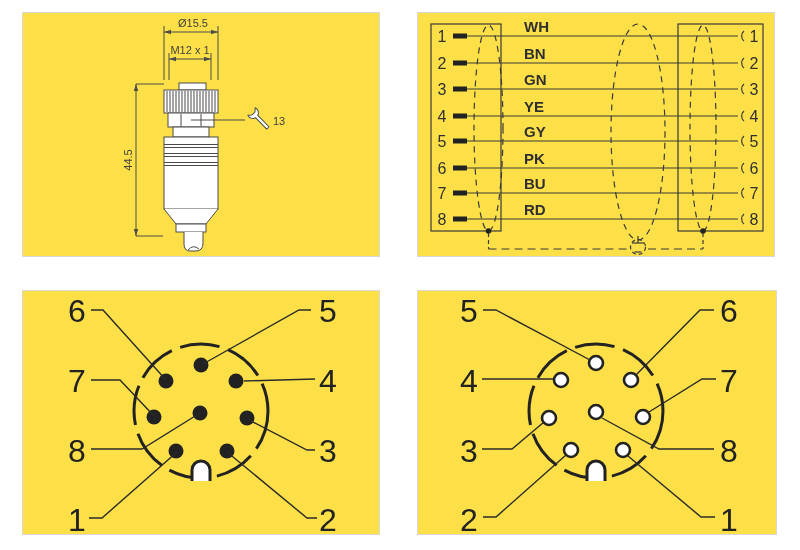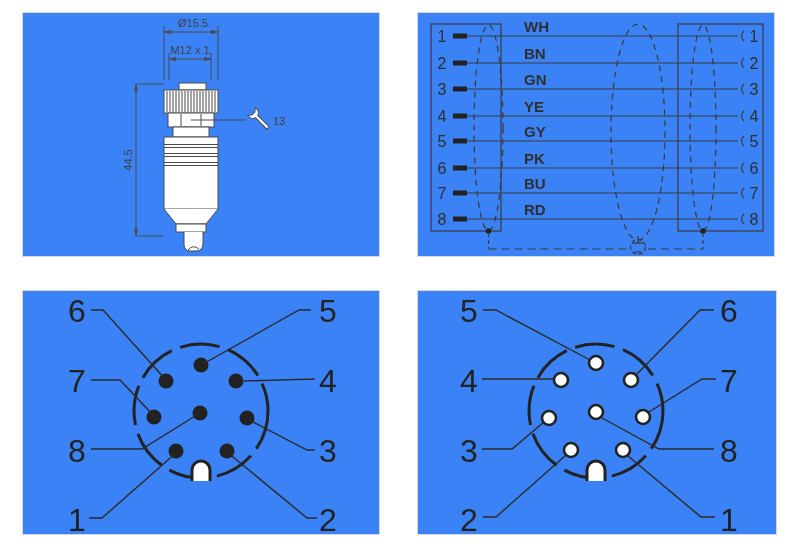--- a/index.html
+++ b/index.html
@@ -1,17 +1,17 @@
 <!DOCTYPE html>
 <html><head>
 <meta charset="utf-8">
 <style>
   html,body{margin:0;padding:0;background:#ffffff}
   body{width:800px;height:550px;position:relative;font-family:"Liberation Sans",sans-serif}
-  .panel{position:absolute;background:#3b82f6;border:1px solid #d8d8d8;box-sizing:content-box}
+  .panel{position:absolute;background:#fde047;border:1px solid #d8d8d8;box-sizing:content-box}
   #p-tl{left:22px;top:12px;width:356px;height:243px}
   #p-tr{left:417px;top:12px;width:356px;height:243px}
   #p-bl{left:22px;top:290px;width:356px;height:243px}
   #p-br{left:417px;top:290px;width:358px;height:243px}
   .panel svg{display:block;width:100%;height:100%}
   text{font-family:"Liberation Sans",sans-serif}
   .ln{stroke:#4a4a4a;stroke-width:1;fill:none}
   .lnw{stroke:#4a4a4a;stroke-width:1;fill:#ffffff}
   .lnf{fill:#4a4a4a;stroke:none}
   .dtxt{font-size:11px;fill:#3f3f3f}

